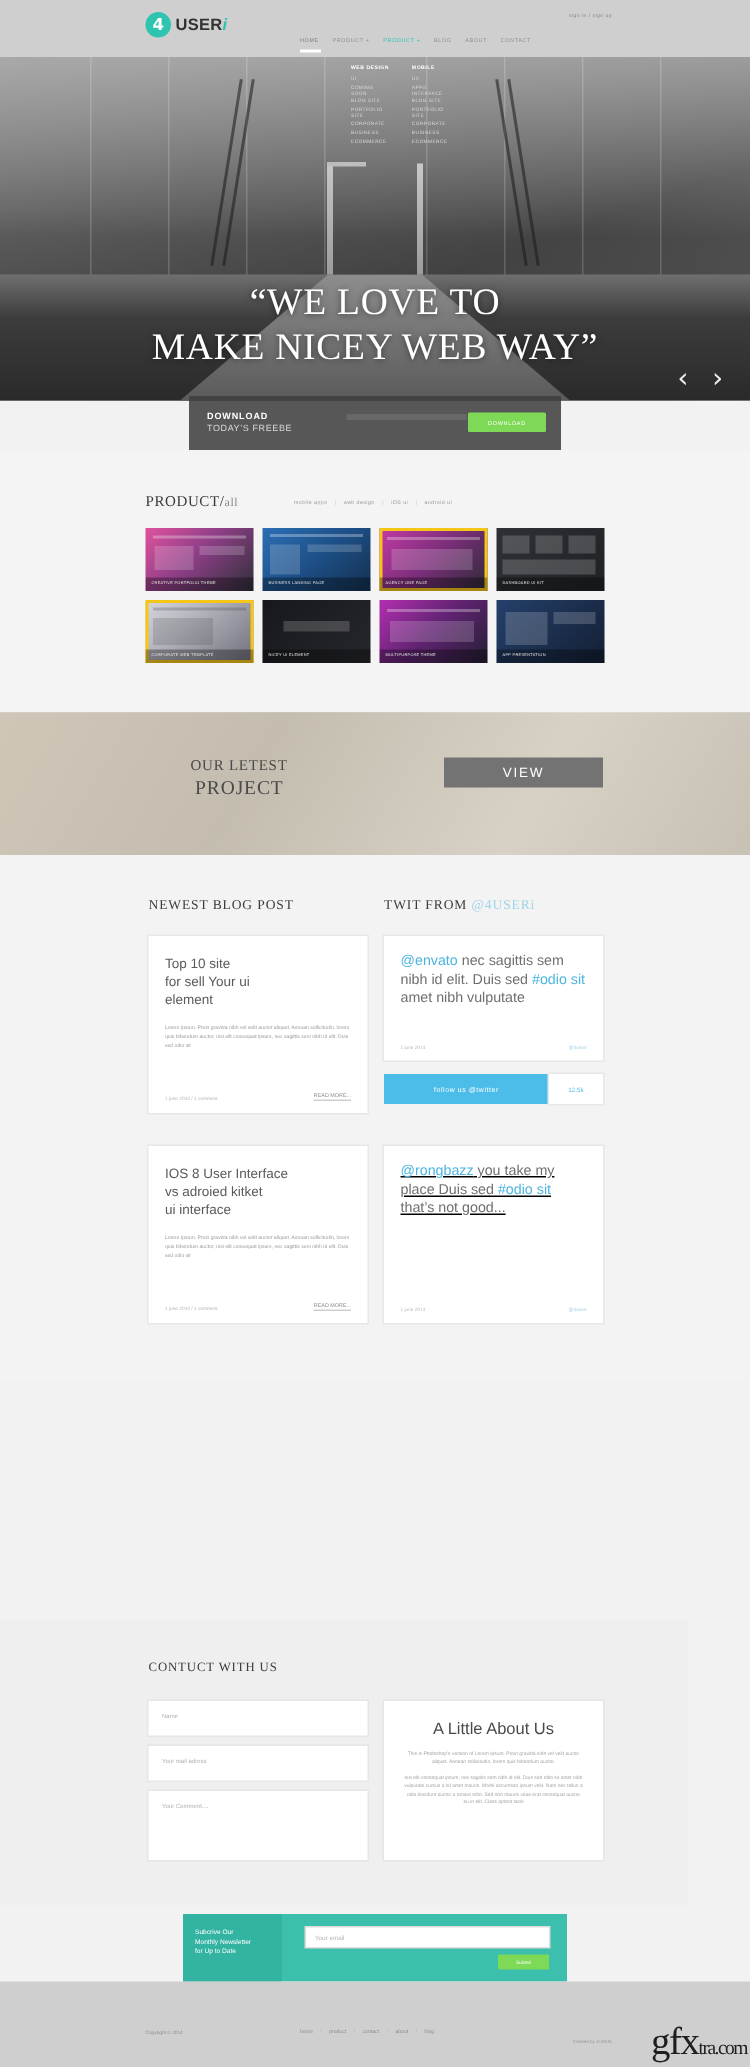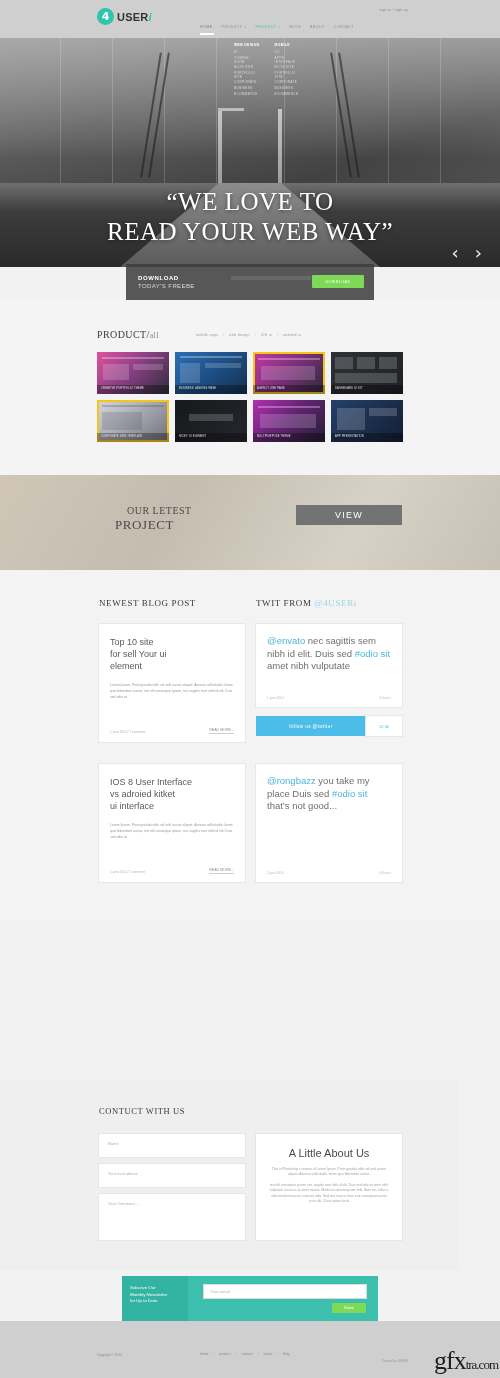--- a/index.html
+++ b/index.html
@@ -134,21 +134,21 @@
 
   
   .latest {
     position: absolute; left: 0; top: 475px; width: 500px; height: 95px;
     background:
       linear-gradient(0deg, rgba(216,210,200,.72), rgba(216,210,200,.72)),
       linear-gradient(120deg,#b8a88c 0%, #8f8670 35%, #d6cfc0 70%, #9c9482 100%);
   }
   .latest-txt { position: absolute; left: 115px; top: 30px; font-family: "Liberation Serif", serif; color: #4a4a4a; }
   .latest-txt .l1 { font-size: 10px; letter-spacing: .5px; padding-left: 12px; }
-  .latest-txt .l2 { font-size: 13px; letter-spacing: .6px; margin-top: 1px; }
+  .latest-txt .l2 { font-size: 13px; letter-spacing: .6px; margin-top: 1px; margin-left: 15px; }
   .view-btn {
     position: absolute; left: 296px; top: 505px; width: 106px; height: 20px;
     background: #737373; display: flex; align-items: center; justify-content: center;
     color: #fff; font-size: 9px; letter-spacing: 1.2px;
   }
 
   
   .blogsec { position: absolute; left: 0; top: 570px; width: 500px; height: 350px; background: #f3f3f3; }
   .sec-head { font-family: "Liberation Serif", serif; font-size: 9px; color: #3b3b3b; letter-spacing: .6px; }
   .sec-head .muted { color: #9fd4e8; }
@@ -158,21 +158,21 @@
   .card { position: absolute; background: #ffffff; box-shadow: 0 0 0 1px #e7e7e7; }
   .blog-card-1 { left: 99px; top: 54px; width: 146px; height: 118px; }
   .blog-card-2 { left: 99px; top: 194px; width: 146px; height: 118px; }
   .blog-title { font-size: 9px; line-height: 12px; color: #5a5a5a; padding: 12px 11px 0 11px; font-weight: normal;}
   .blog-body { font-size: 3.4px; line-height: 6px; color: #9a9a9a; padding: 10px 11px 0 11px; }
   .blog-foot { position: absolute; left: 11px; right: 11px; bottom: 8px; display:flex; justify-content: space-between; align-items: flex-end; }
   .blog-meta { font-size: 3.2px; color: #b3b3b3; }
   .blog-more { font-size: 3.6px; color: #8e8e8e; border-bottom: 1px solid #cfcfcf; padding-bottom:1px; }
 
   .twit-card-1 { left: 256px; top: 54px; width: 146px; height: 83px; }
-  .twit-card-2 { left: 256px; top: 194px; width: 146px; height: 118px; }
+  .twit-card-2 { left: 256px; top: 194px; width: 146px; height: 118px; text-decoration: underline; }
   .twit-text { font-size: 9.5px; line-height: 12.5px; color: #6f6f6f; padding: 11px 11px 0 11px; }
   .twit-text .h { color: #4cb5e0; }
   .twit-foot { position: absolute; left: 11px; right: 11px; bottom: 7px; display:flex; justify-content: space-between; }
   .twit-meta { font-size: 3.2px; color: #b8b8b8; }
   .twit-via { font-size: 3.2px; color: #9fd0e4; }
 
   .follow-bar { position: absolute; left: 256px; top: 146px; width: 146px; height: 20px; display:flex; }
   .follow-btn { flex: 1; background: #4cbde8; display:flex; align-items:center; justify-content:center; color:#fff; font-size:4.6px; letter-spacing:.4px; }
   .follow-count { width: 36px; background: #ffffff; display:flex; align-items:center; justify-content:center; color:#4cbde8; font-size: 4.2px; box-shadow: 0 0 0 1px #e7e7e7;}
 
@@ -262,21 +262,21 @@
     <div class="cable" style="left:340px; top:14px; width:2px; height:126px; transform:rotate(-9deg);"></div>
     <div class="cable" style="left:348px; top:14px; width:2px; height:126px; transform:rotate(-9deg);"></div>
     <div class="tower" style="left:218px;"></div>
     <div class="tower" style="left:278px;"></div>
     <div class="tower-top" style="left:218px; bottom:156px;"></div>
     <div class="deck"></div>
     <div class="road"></div>
 
     <div class="hero-quote">
       <div>“WE LOVE TO</div>
-      <div>READ YOUR WEB WAY”</div>
+      <div>MAKE NICEY WEB WAY”</div>
     </div>
   </div>
 
   <div class="hero-arrows">
     <div class="hero-arrow">‹</div>
     <div class="hero-arrow">›</div>
   </div>
 
   <div class="dl-bar">
     <div>

